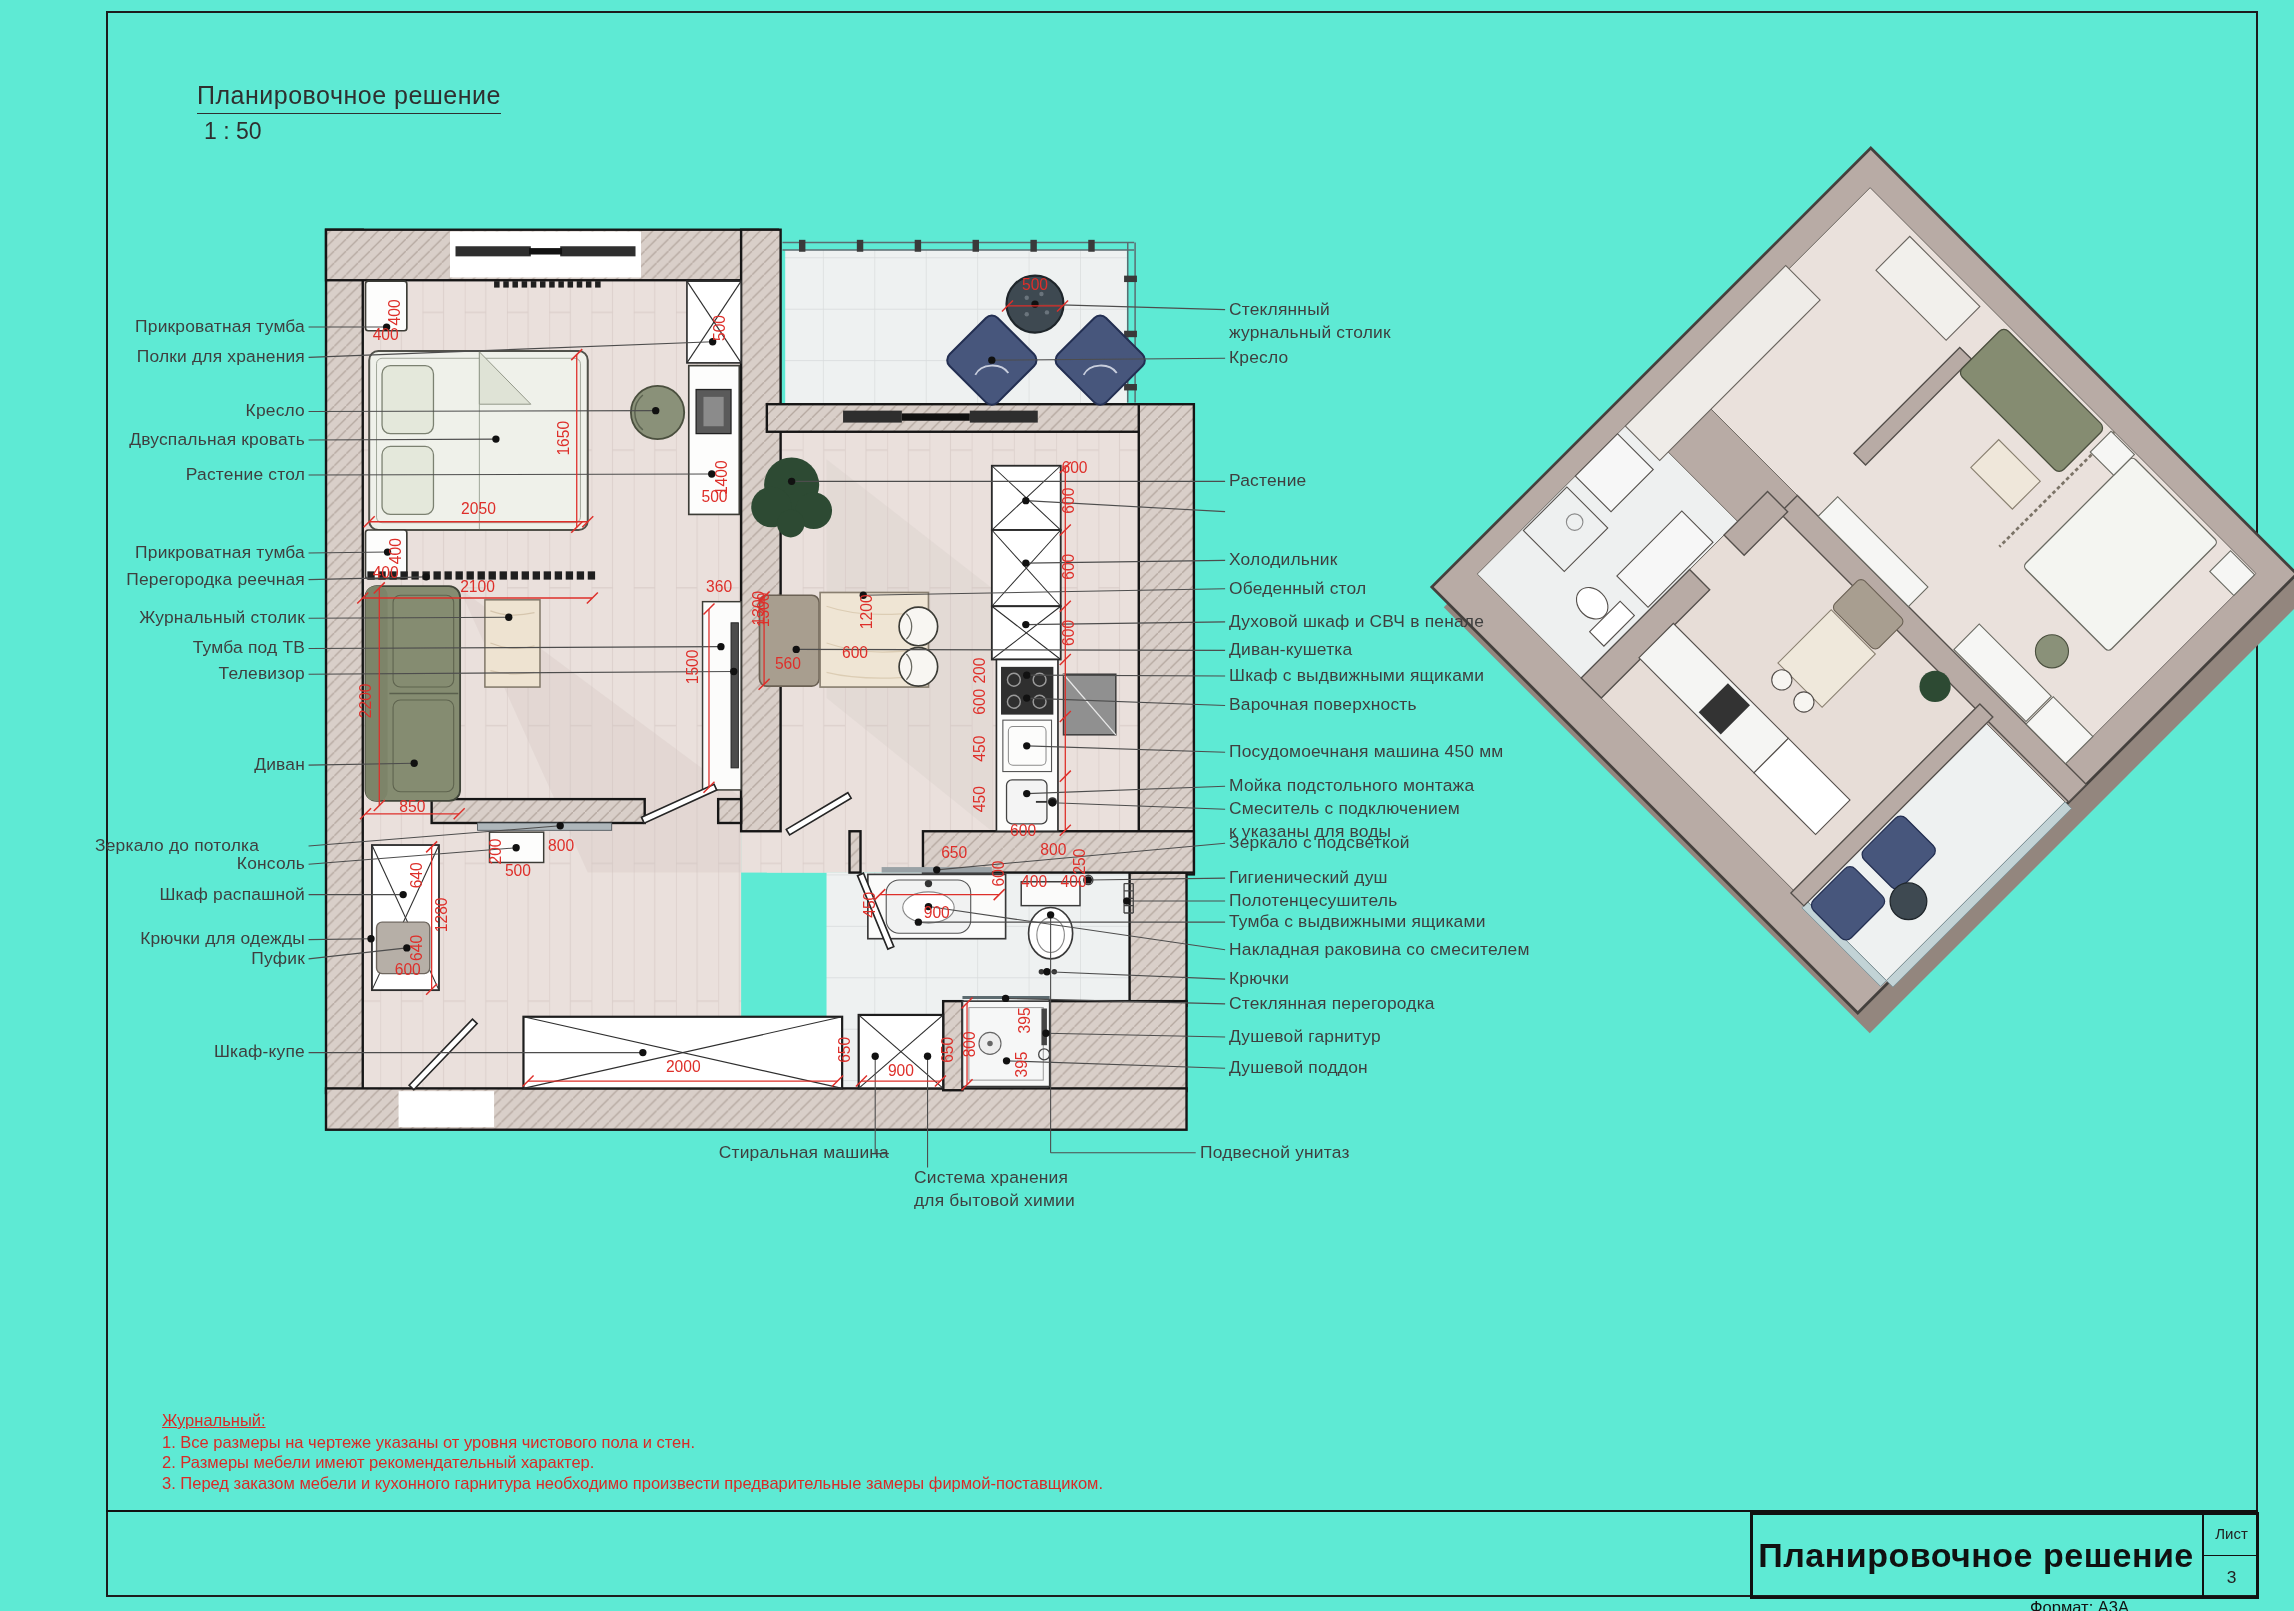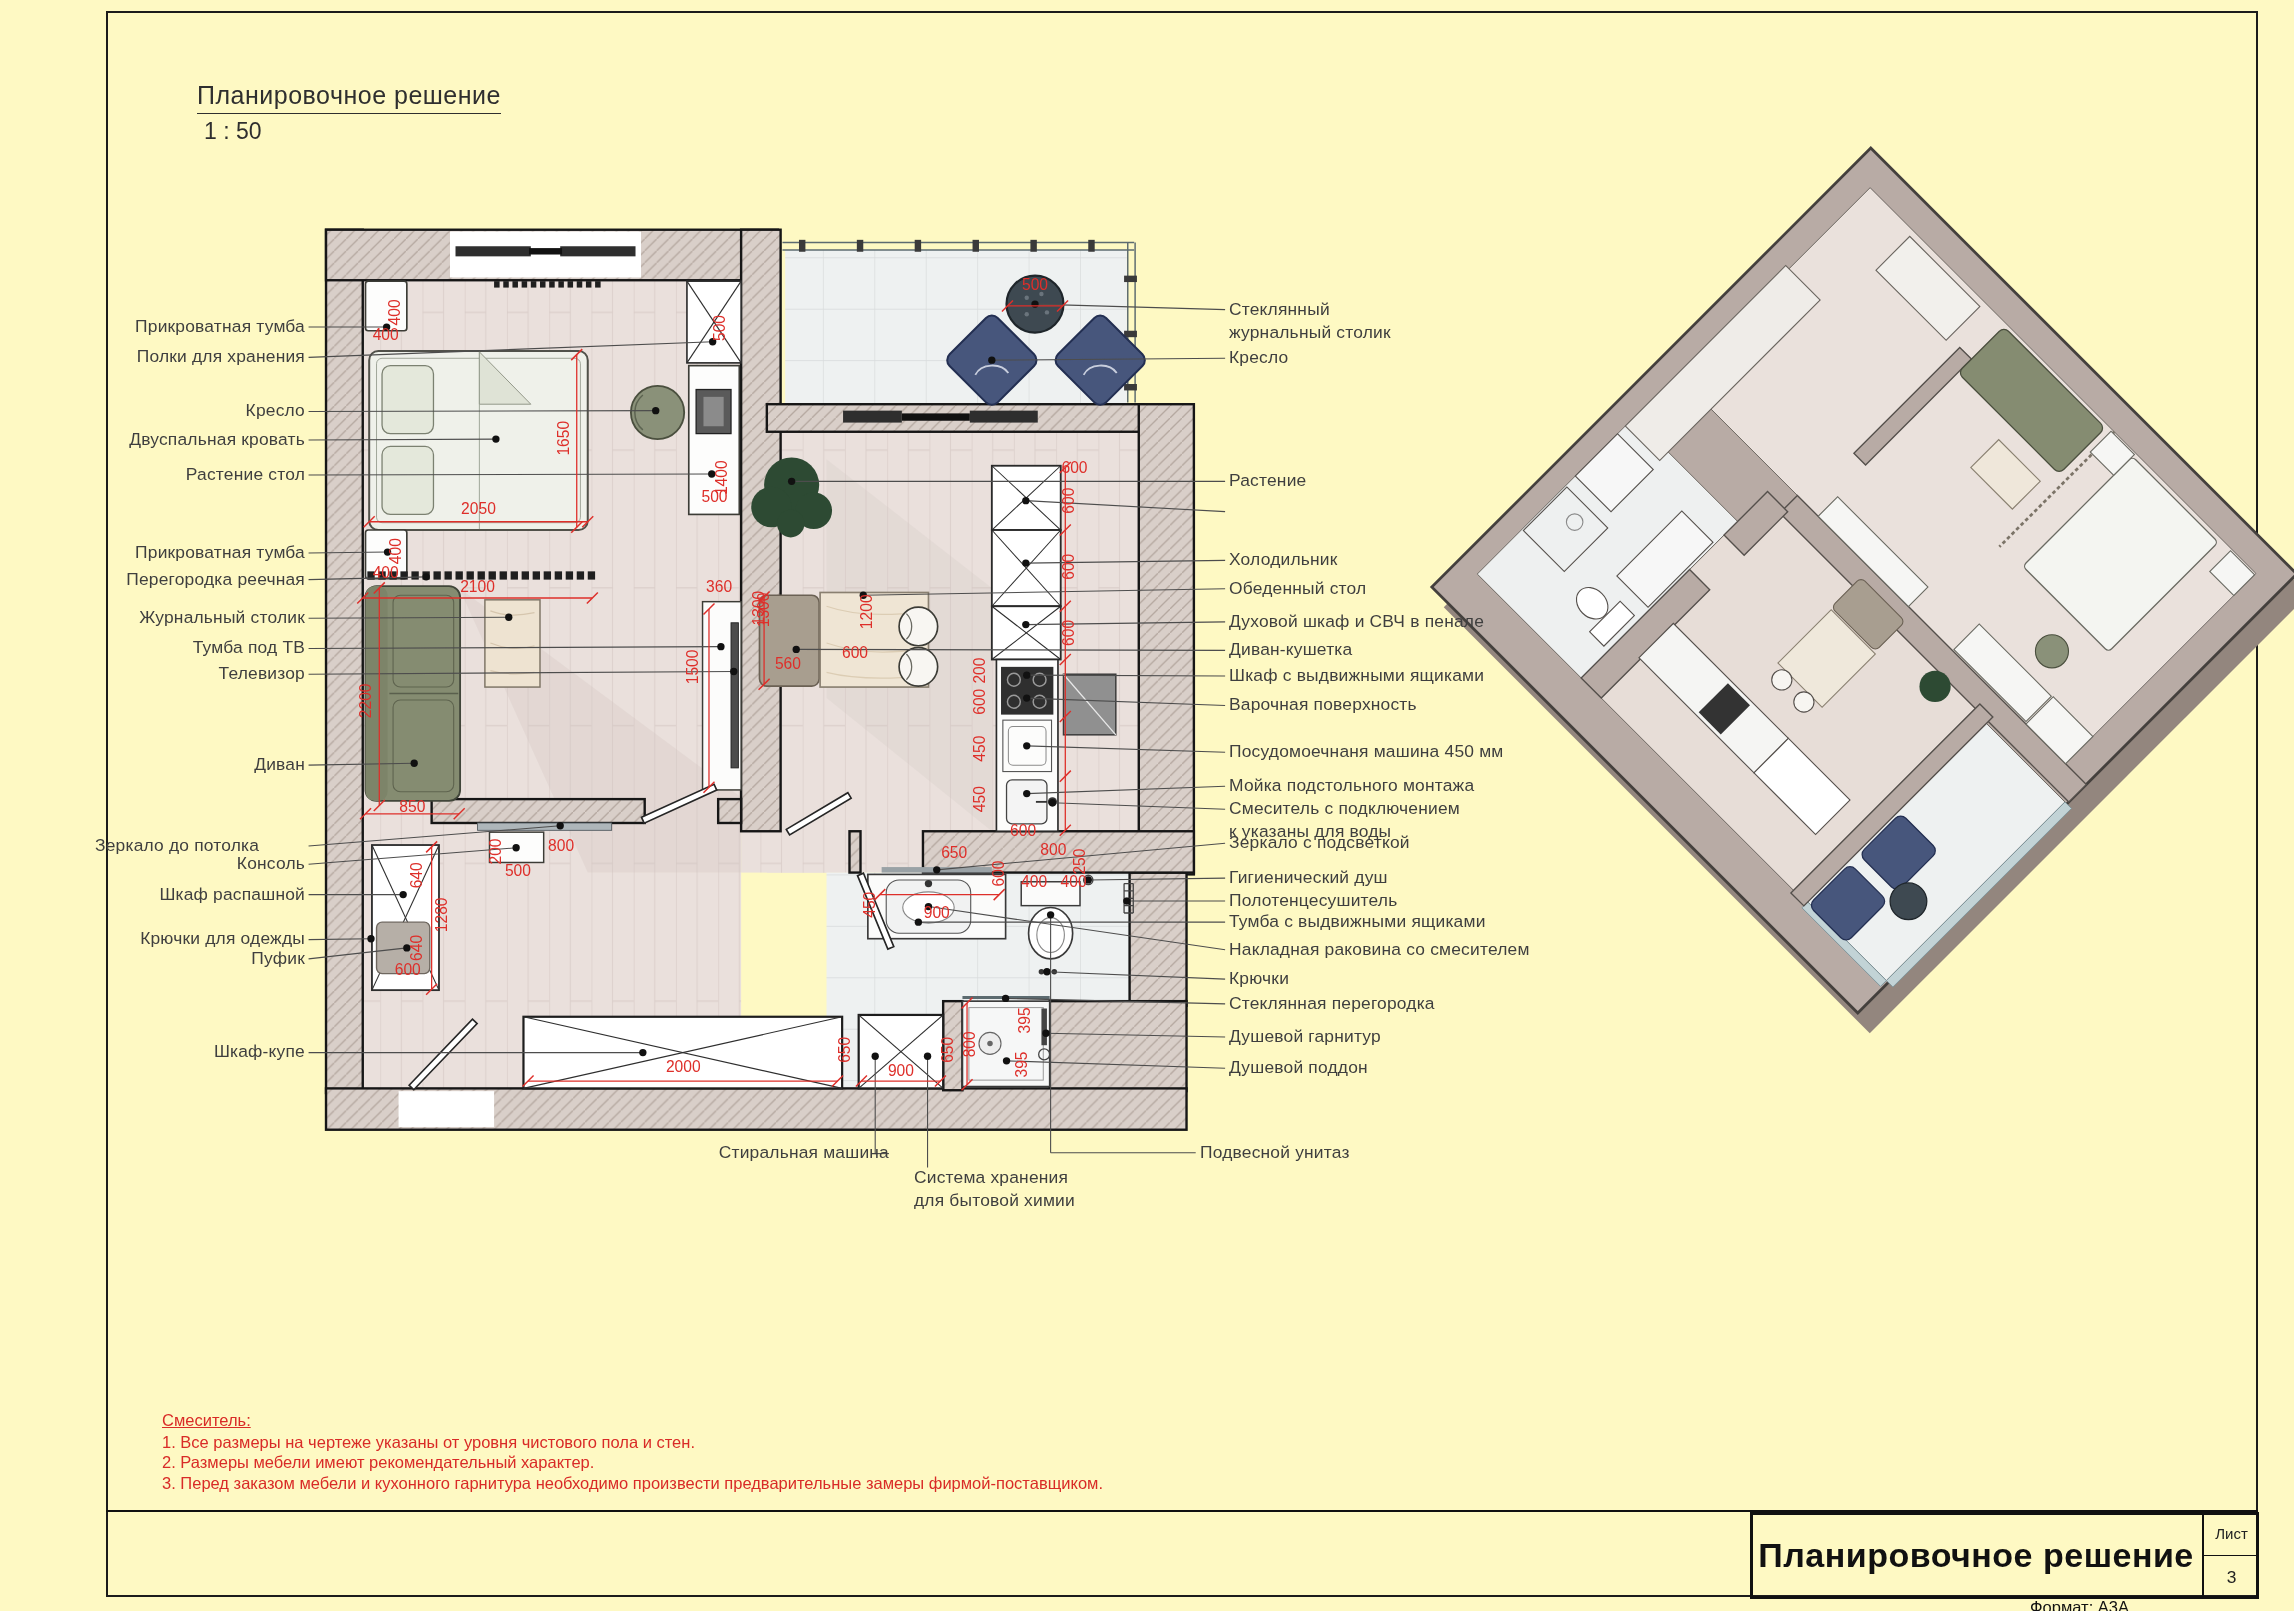--- a/index.html
+++ b/index.html
@@ -1,16 +1,16 @@
 <!DOCTYPE html>
 <html style="font-size:14.7px"><head>
 <meta charset="utf-8">
 <style>
   html,body{margin:0;padding:0;background:#ffffff;}
-  .sheet{position:relative;width:2295px;height:1612px;background:#fef9c3;overflow:hidden;
+  .sheet{position:relative;width:2295px;height:1612px;background:#5eead4;overflow:hidden;
          font-family:"Liberation Sans",sans-serif;color:#3e3e3e;}
   .frame{position:absolute;left:106px;top:11px;width:2152px;height:1586px;
          border:2.3px solid #1c1c1c;box-sizing:border-box;}
   .plan-svg{position:absolute;left:0;top:0;}
   .labels-layer{position:absolute;left:0;top:0;width:2295px;height:1612px;pointer-events:none;}
   .label{position:absolute;font-size:17.4px;line-height:23px;color:#3f3f3f;white-space:nowrap;letter-spacing:0.2px;}
   .page-title{position:absolute;left:197px;top:81px;font-size:25px;color:#2f2f2f;
               border-bottom:1.5px solid #2f2f2f;padding-bottom:2.8px;letter-spacing:0.5px;}
   .page-scale{position:absolute;left:204px;top:118px;font-size:23px;color:#2f2f2f;}
   .notes{position:absolute;left:162px;top:1411px;font-size:16.5px;color:#d92b27;line-height:18.4px;}
@@ -681,21 +681,21 @@
       <div class="label" style="left: 914px; width: 220px; text-align: left; top: 1166px;">
         <div>Система хранения</div>
         <div>для бытовой химии</div>
       </div>
       <div class="label" style="left: 1200px; width: 220px; text-align: left; top: 1141px;">
         <div>Подвесной унитаз</div>
       </div>
     </div>
 
   <div class="notes">
-    <div class="nh">Смеситель:</div>
+    <div class="nh">Журнальный:</div>
     <div class="ni">1. Все размеры на чертеже указаны от уровня чистового пола и стен.</div>
     <div class="ni">2. Размеры мебели имеют рекомендательный характер.</div>
     <div class="ni">3. Перед заказом мебели и кухонного гарнитура необходимо произвести предварительные замеры фирмой-поставщиком.</div>
   </div>
 
   <div class="stamp-topline"></div>
   <div class="stamp-box"></div>
   <div class="stamp-title">Планировочное решение</div>
   <div class="cell-list">Лист</div>
   <div class="cell-num">3</div>

